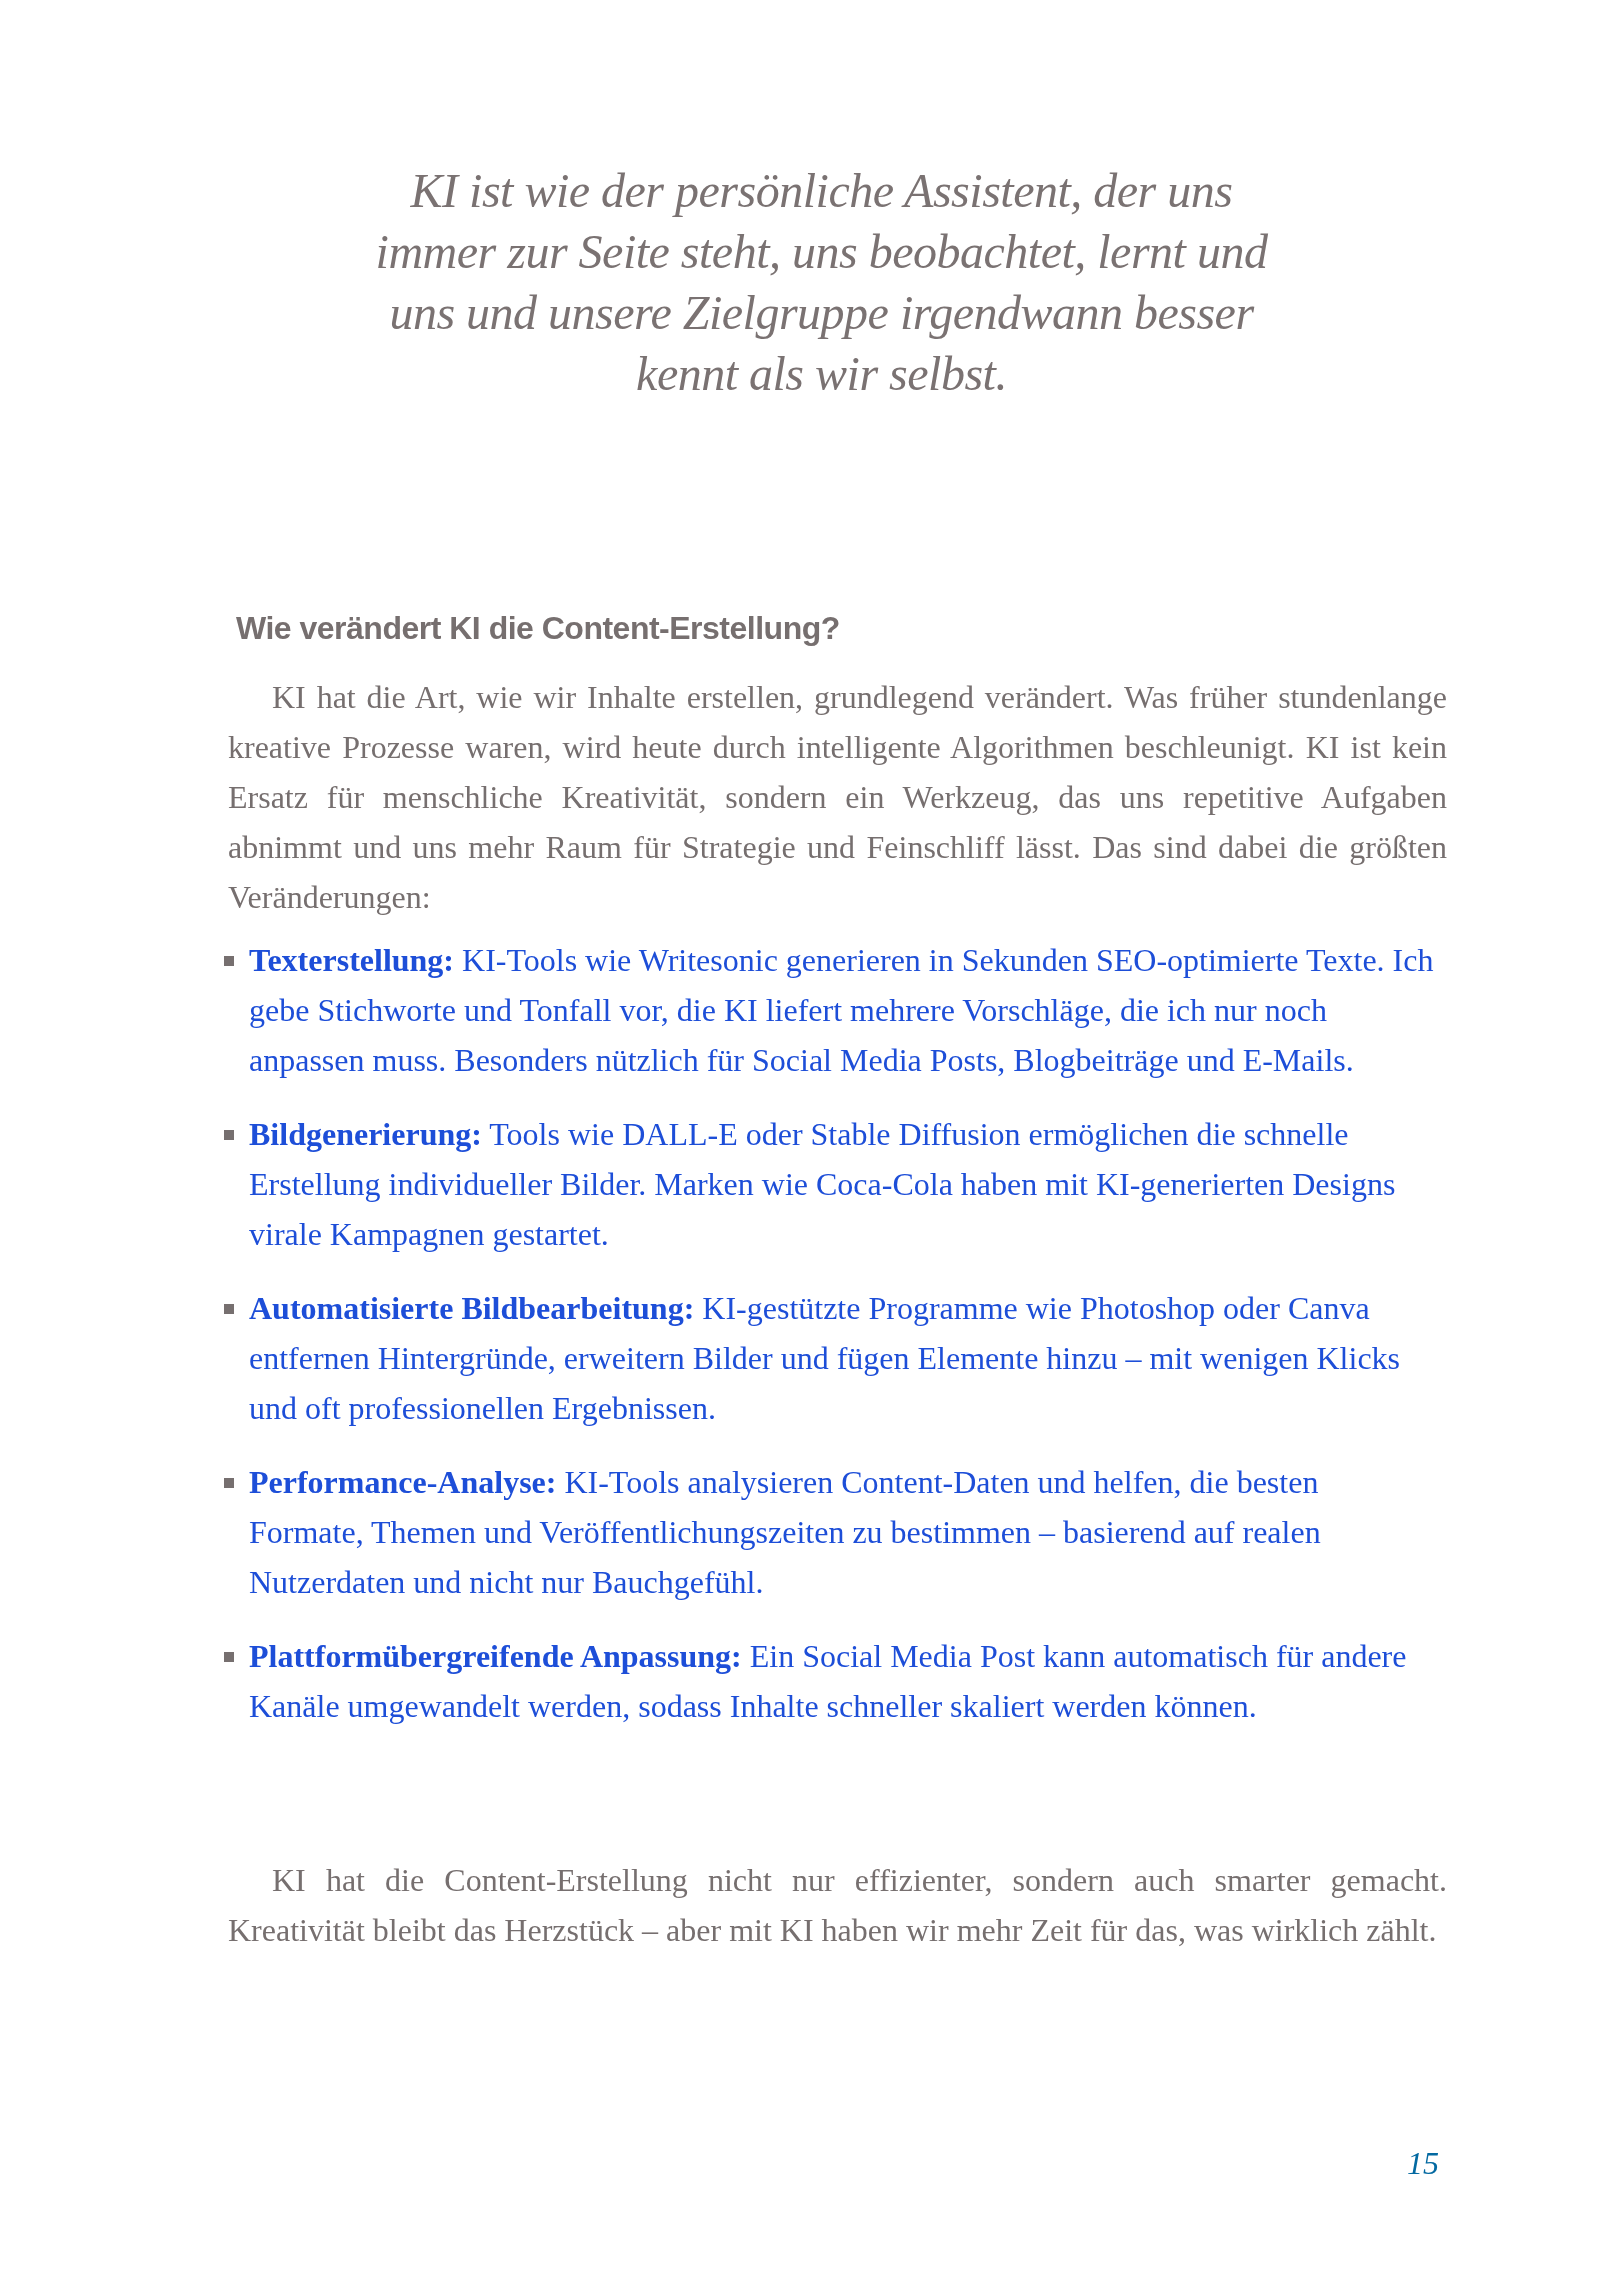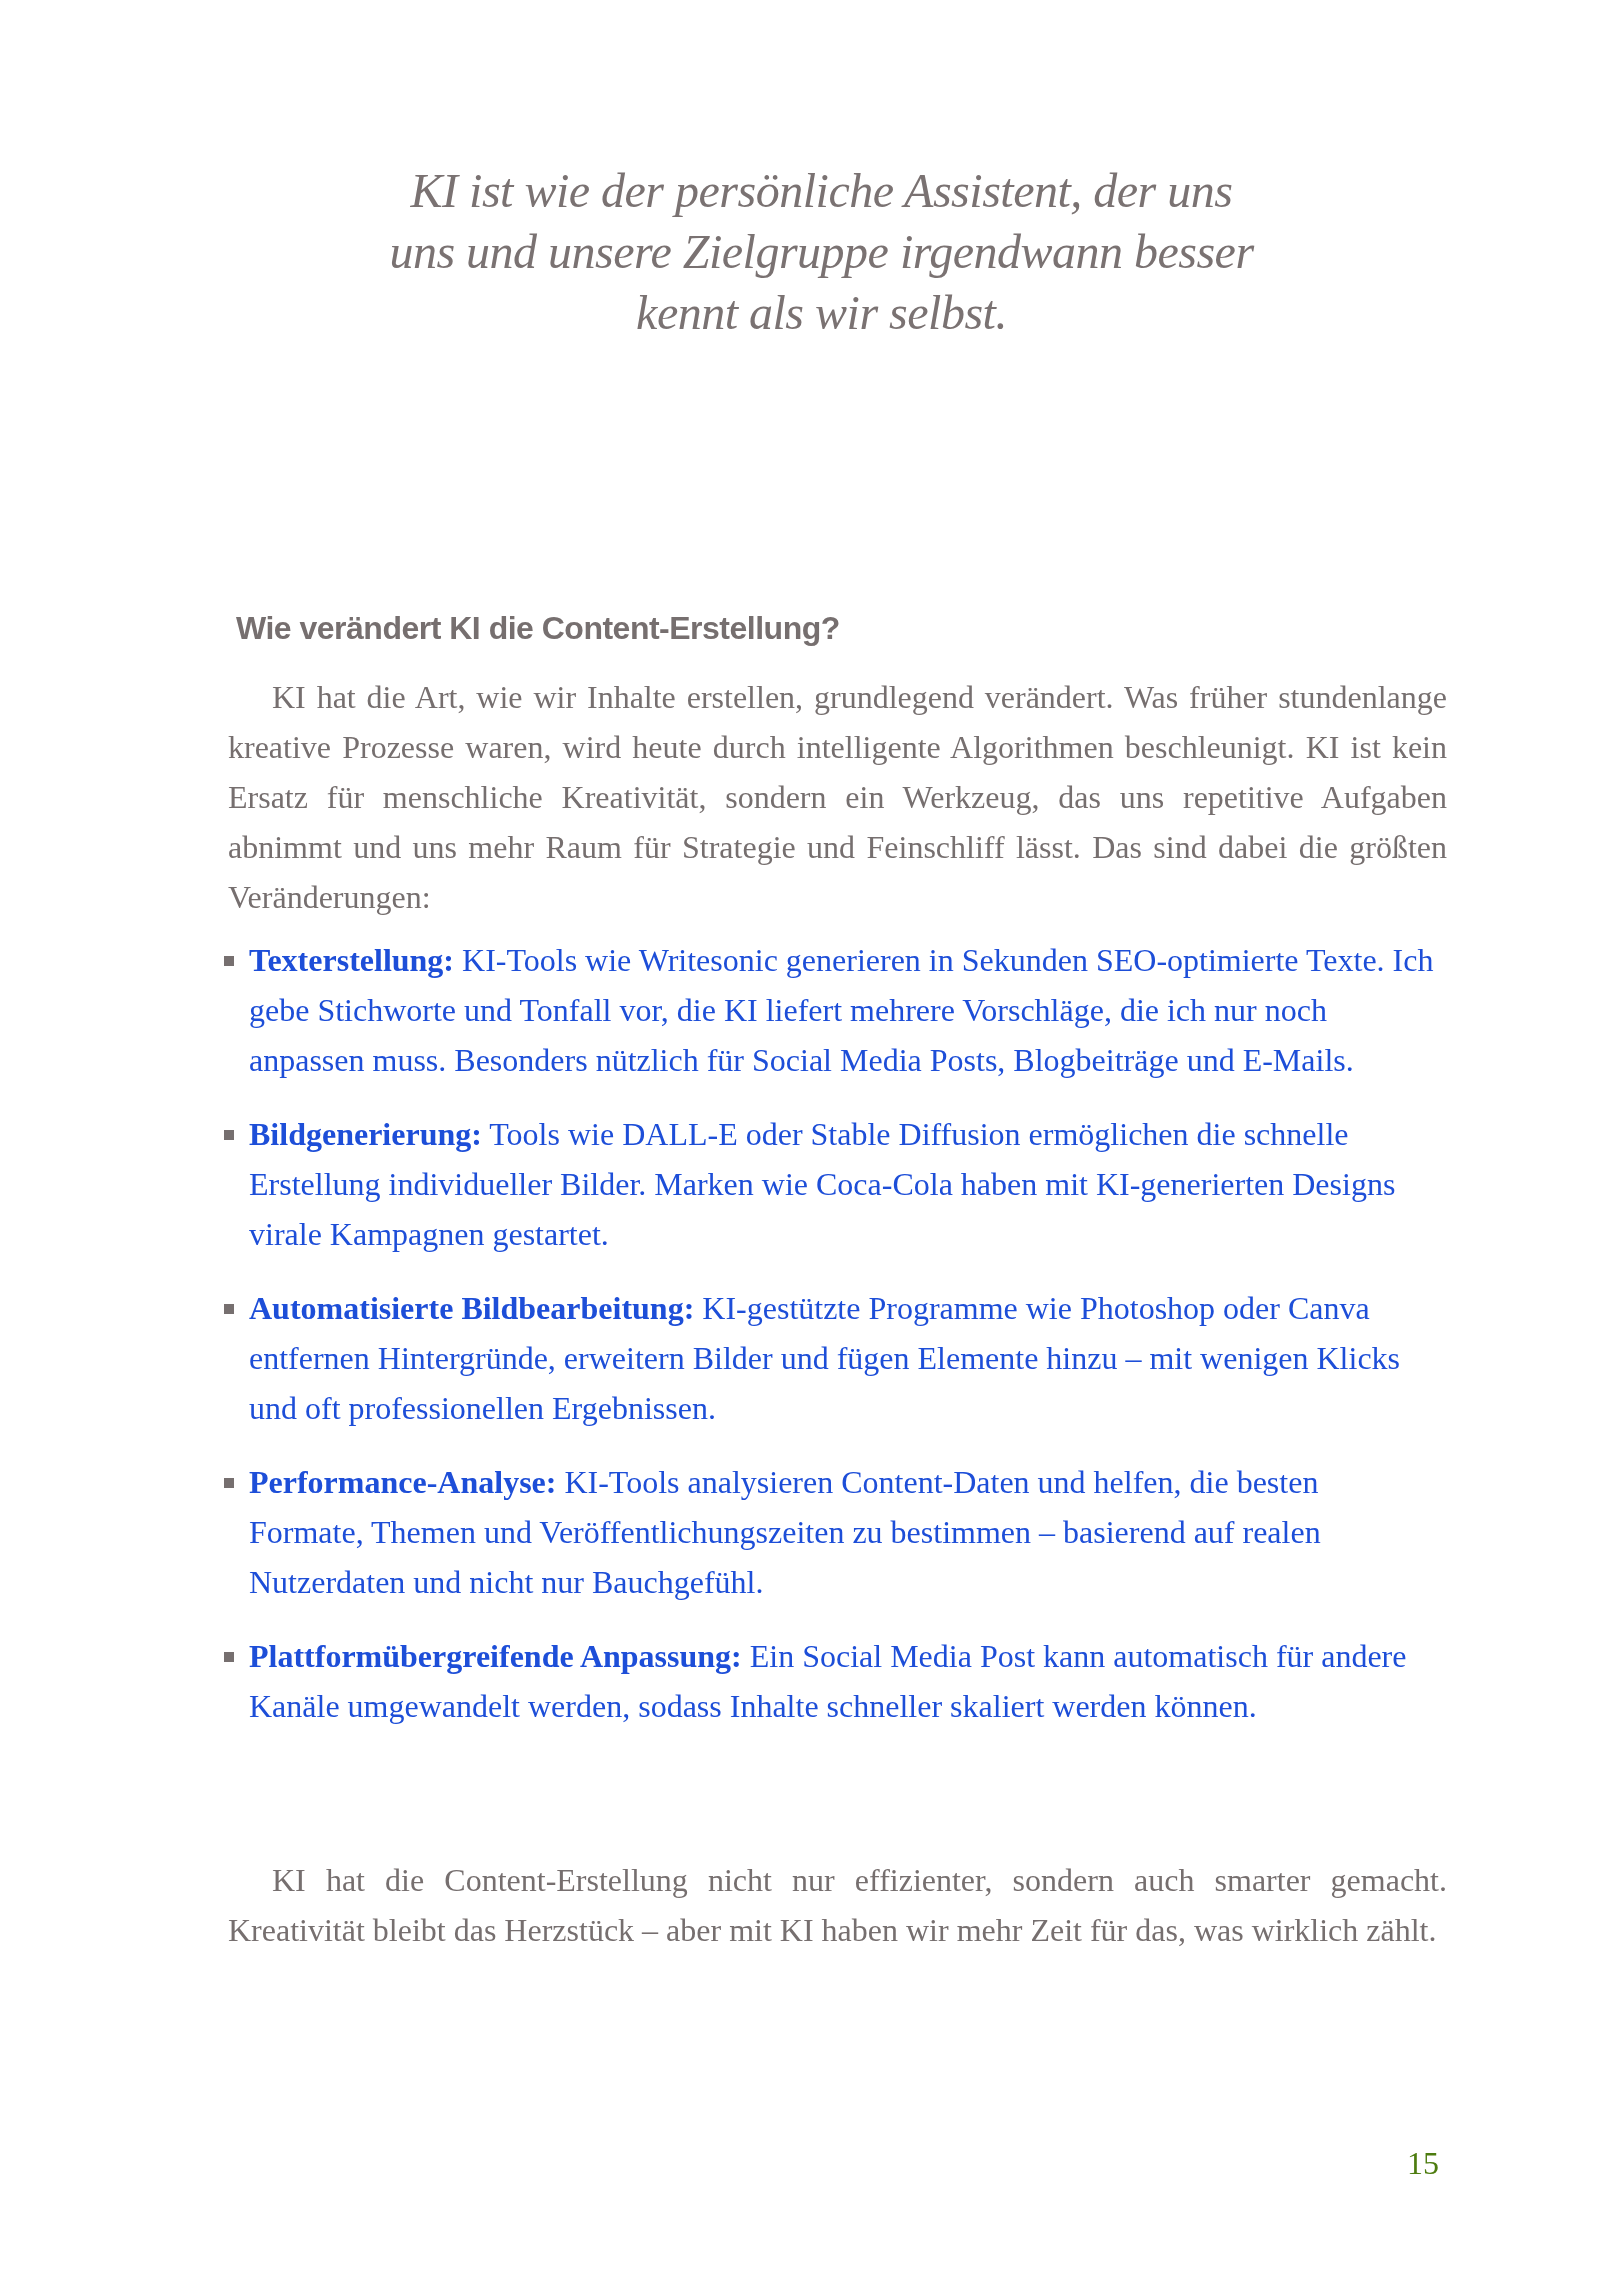--- a/index.html
+++ b/index.html
@@ -88,30 +88,32 @@
       display: block;
     }
     .bullet-term { font-weight: bold; }
     .page-number {
       position: absolute;
       left: 1407px;
       top: 2145px;
       font-family: "Liberation Serif", serif;
       font-size: 32px;
       line-height: 37px;
-      color: #4d7c0f;
+      color: #0369a1;
+      font-style: italic;
     }
   </style>
 </head>
 <body>
 
 <div class="page">
 
   <blockquote class="quote" style="margin:0;">
     <span class="line">KI ist wie der persönliche Assistent, der uns</span>
+    <span class="line">immer zur Seite steht, uns beobachtet, lernt und</span>
     <span class="line">uns und unsere Zielgruppe irgendwann besser</span>
     <span class="line">kennt als wir selbst.</span>
   </blockquote>
 
   <h2 class="heading">Wie verändert KI die Content-Erstellung?</h2>
 
   <p class="body-text intro">KI hat die Art, wie wir Inhalte erstellen, grundlegend verändert. Was früher stundenlange kreative Prozesse waren, wird heute durch intelligente Algorithmen beschleunigt. KI ist kein Ersatz für menschliche Kreativität, sondern ein Werkzeug, das uns repetitive Aufgaben abnimmt und uns mehr Raum für Strategie und Feinschliff lässt. Das sind dabei die größten Veränderungen:</p>
 
   <ul class="bullets">
     <li class="bullet-item">

